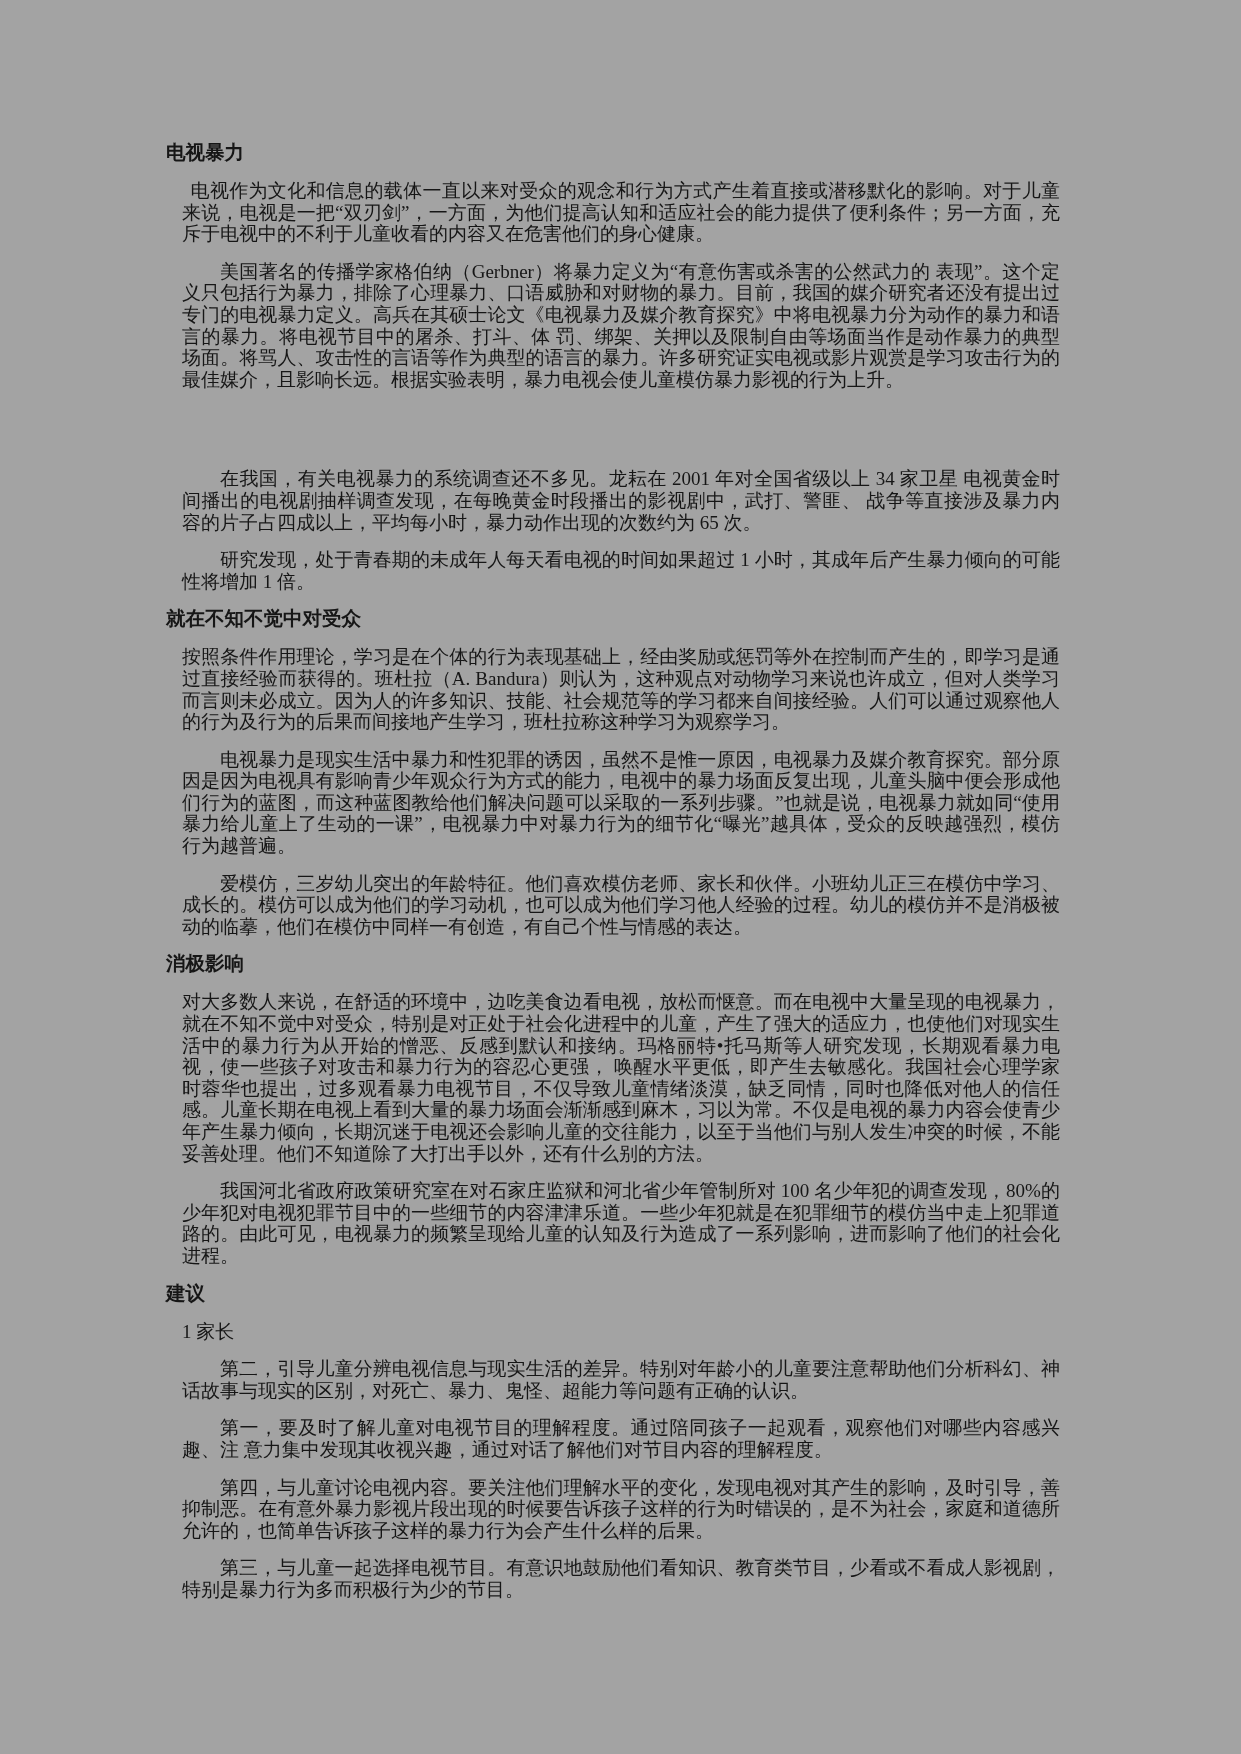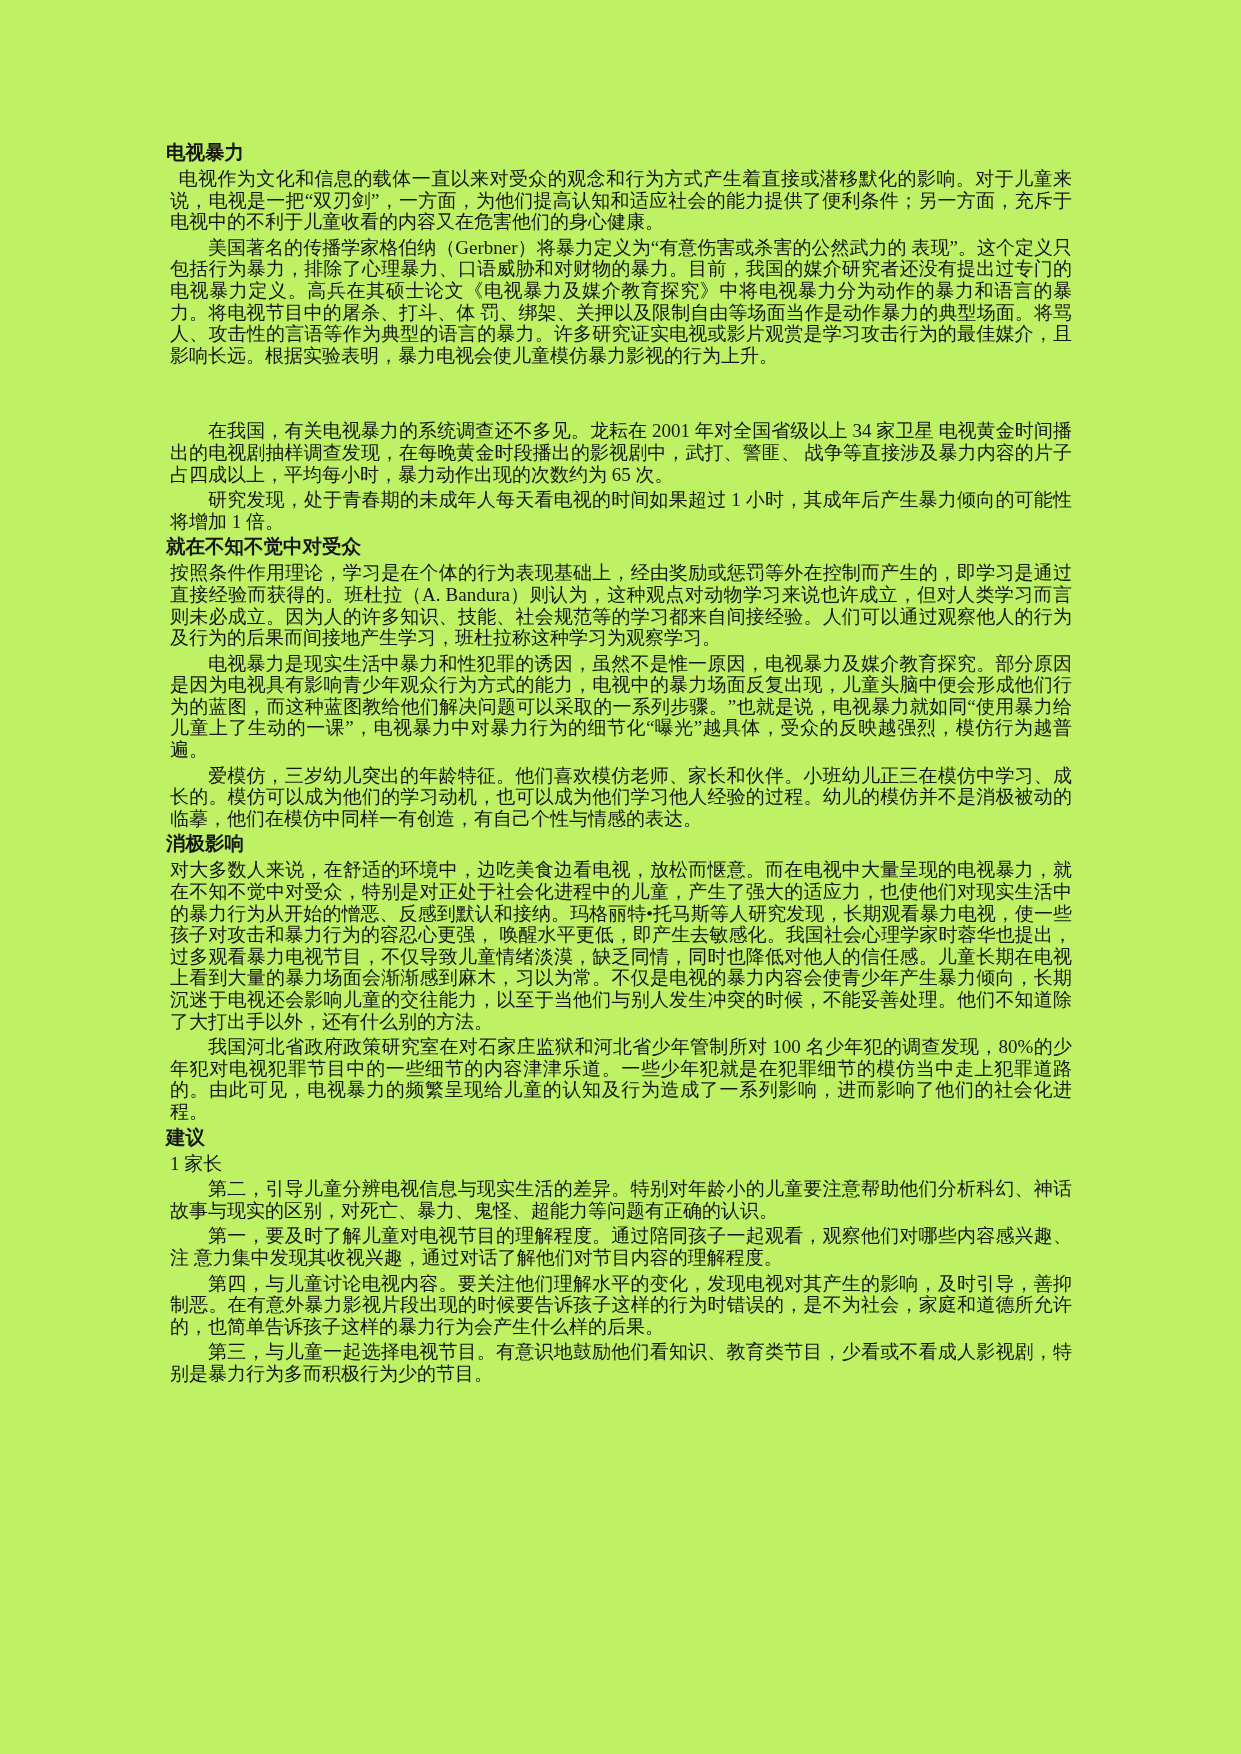--- a/index.html
+++ b/index.html
@@ -4,21 +4,21 @@
 <style>
   html, body {
     margin: 0;
     padding: 0;
     background: #ffffff;
   }
   .page {
     position: relative;
     width: 1241px;
     height: 1754px;
-    background: #bef264;
+    background: #a3a3a3;
     overflow: hidden;
   }
   .content {
     position: absolute;
     left: 166px;
     top: 142px;
     width: 910px;
     font-family: "Liberation Serif", "DejaVu Serif", serif;
     font-size: 19px;
     line-height: 21.6px;
@@ -26,21 +26,21 @@
     text-align: justify;
   }
   .heading {
     margin: 0;
     font-size: 19.5px;
     font-weight: 700;
     line-height: 22px;
     text-align: left;
   }
   p {
-    margin: 4px;
+    margin: 16px;
   }
   .ind2  { text-indent: 2em; }
   .ind05 { text-indent: 0.45em; }
   .ind0  { text-indent: 0; }
   .blank-line { height: 46px; }
 </style>
 </head>
 <body>
 
 <div class="page">

